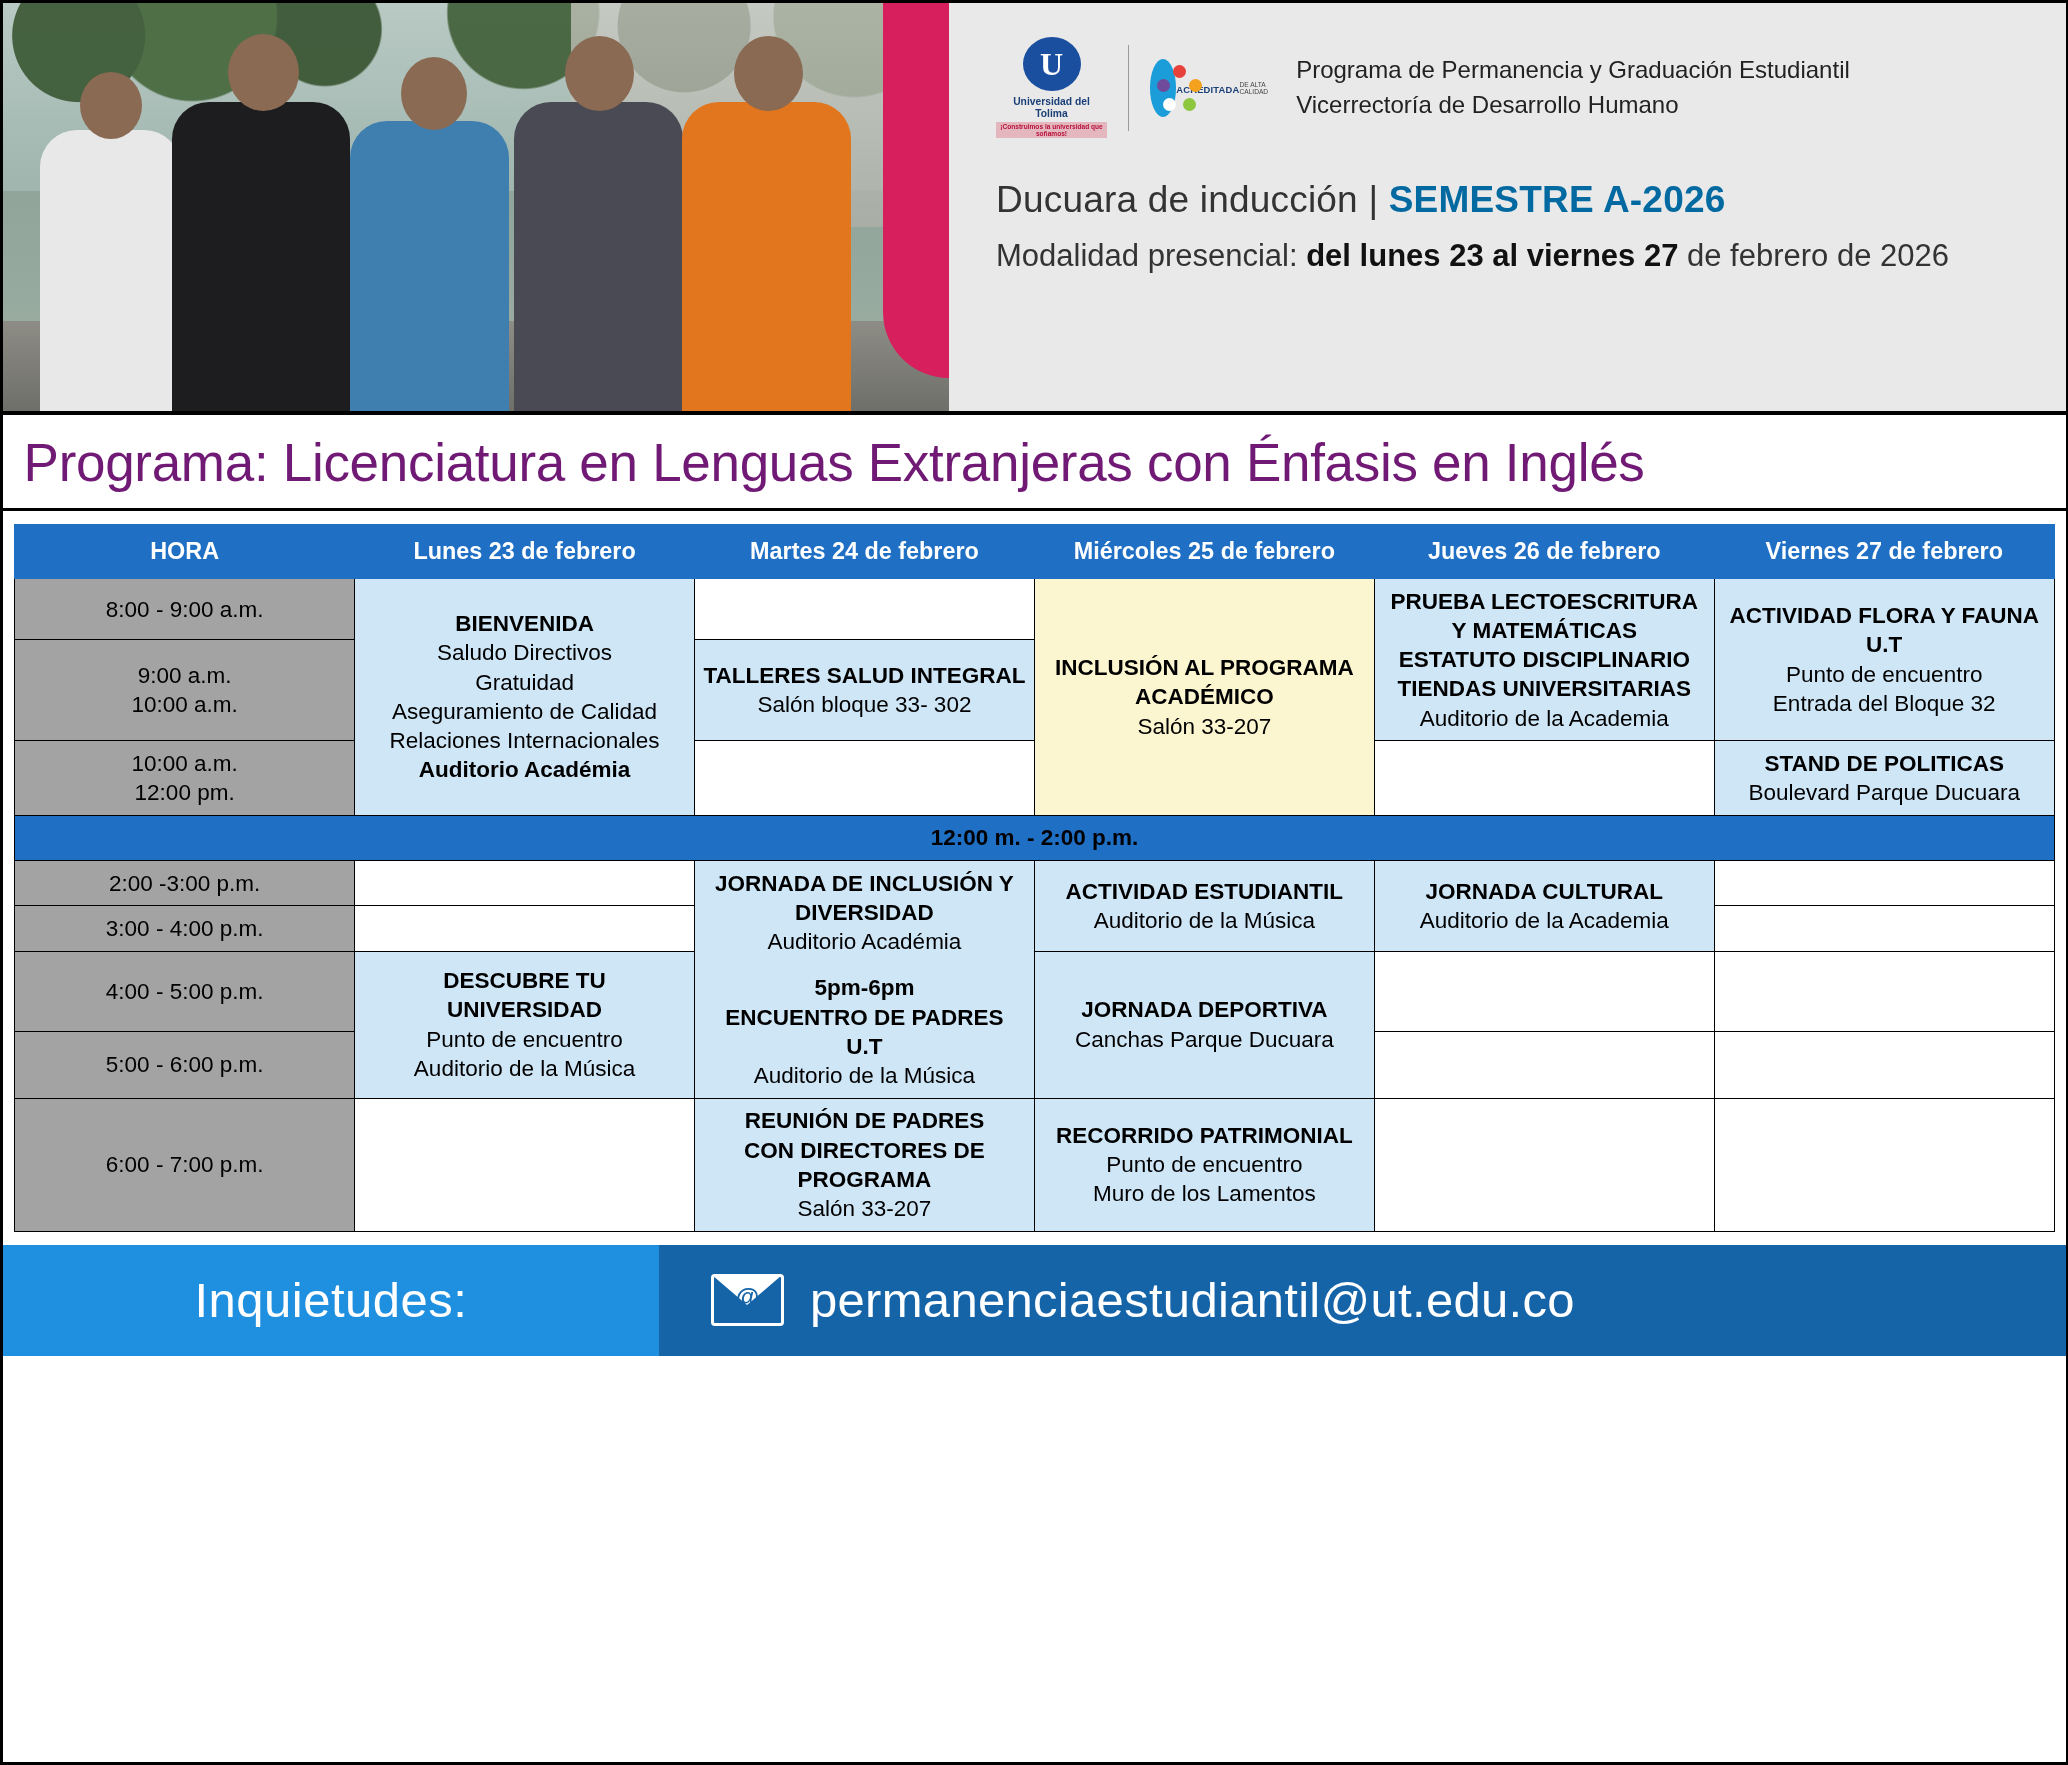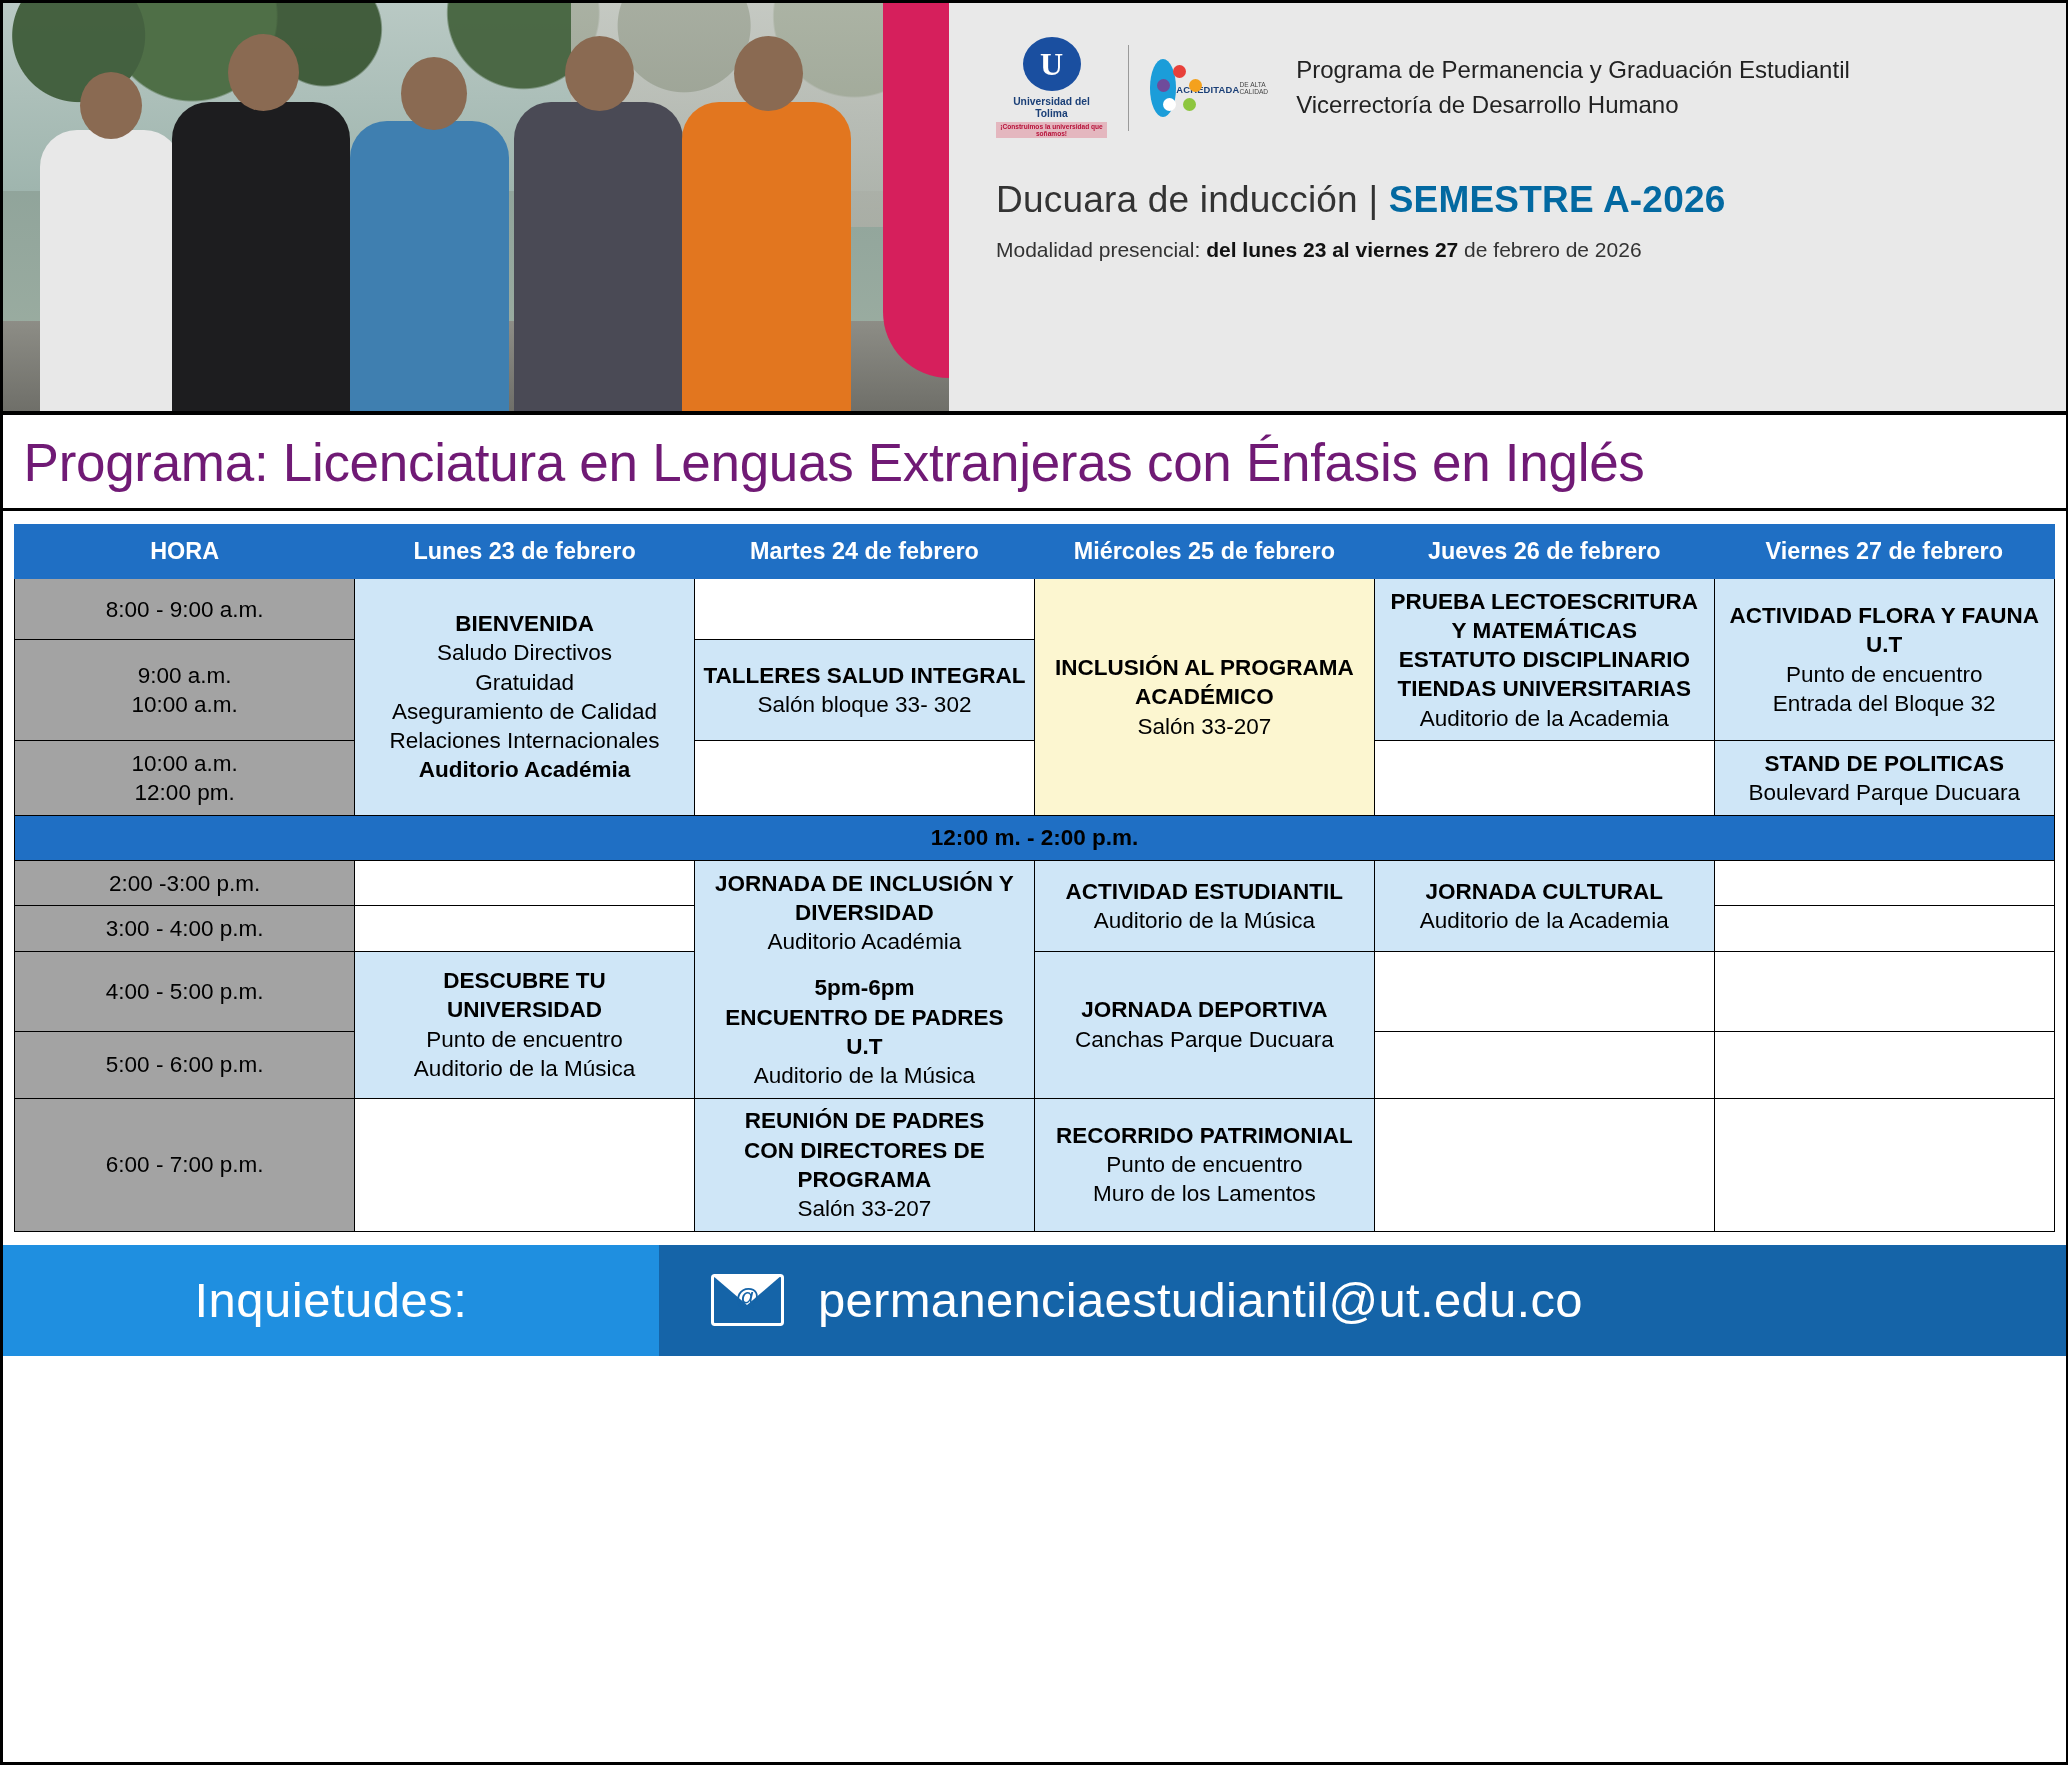--- a/index.html
+++ b/index.html
@@ -120,21 +120,21 @@
   .logo-acc .a-sub{ font-size:6.6px; color:#444; }
   .brand-lines { margin-left:7.5px; }
   .brand-lines div {
     font-size:24px; color:#222; line-height:1.45;
     font-family:"Liberation Sans", sans-serif;
   }
   .sem-line {
     font-size:37px; color:#333; margin-bottom:17px; letter-spacing:0.2px;
   }
   .sem-line b { color:#0369a1; }
-  .mod-line { font-size:21px; color:#333; }
+  .mod-line { font-size:31px; color:#333; }
   .mod-line b { color:#111; }
 
   
   .program-title {
     font-size:53px;
     font-weight:normal;
     padding:17px 20.6px 15px 20.6px;
     color:#701a75;
     border-bottom: 3.7px solid #000;
     letter-spacing:-0.3px;
@@ -198,21 +198,21 @@
     width:656px;
     background:#1f8fe0;
     display:flex; align-items:center; justify-content:center;
     color:#fff;
     font-size:49px;
     letter-spacing:0.5px;
   }
   .footer-right {
     flex:1;
     background:#1564a8;
-    display:flex; align-items:center; gap:34px;
+    display:flex; align-items:center; gap:26px;
     padding-left:52px;
     color:#fff;
   }
   .mail-icon {
     width:73px; height:52px;
     border:3.7px solid #fff;
     border-radius:3.7px;
     position:relative;
     flex:none;
   }

